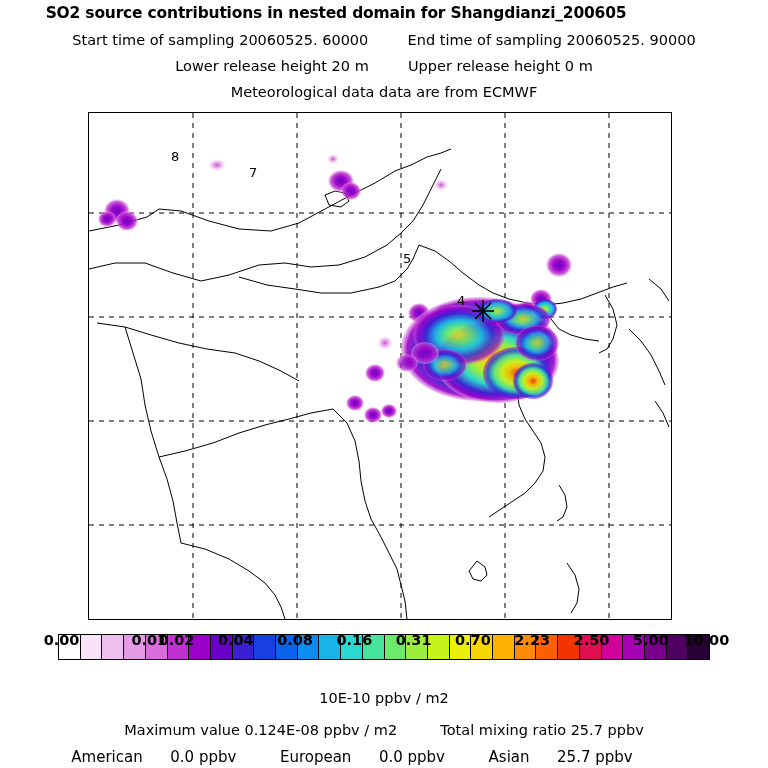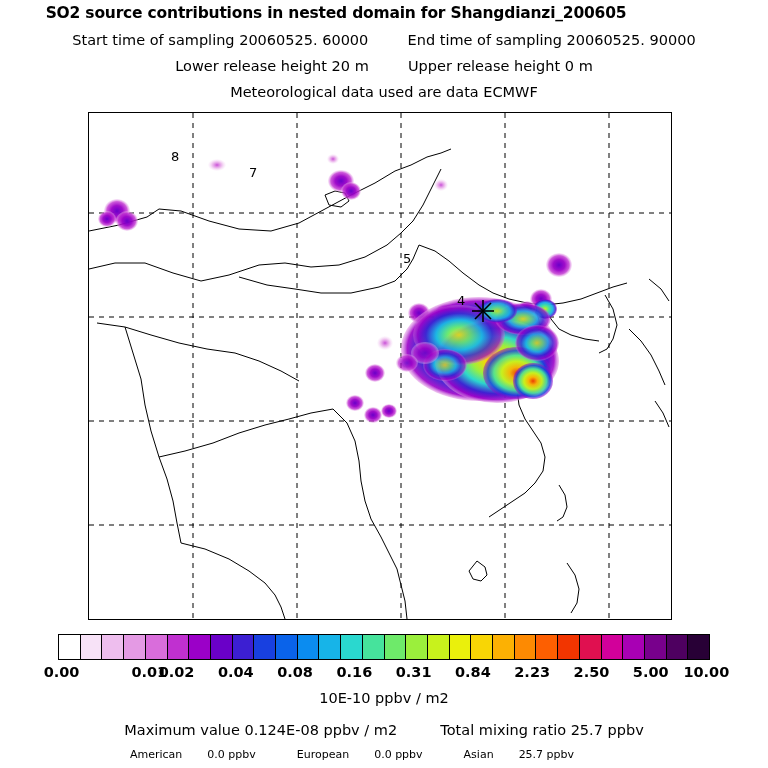--- a/index.html
+++ b/index.html
@@ -73,21 +73,21 @@
     flex: 1 1 0;
     height: 100%;
     border-right: 1px solid #000;
     box-sizing: border-box;
   }
   #cbar .cell:last-child { border-right: none; }
 
   #cbar-labels {
     position: absolute;
     left: 0;
-    top: 664px;
+    top: 632px;
     width: 697px;
     height: 18px;
   }
   #cbar-labels span {
     position: absolute;
     font-size: 14.5px;
     font-weight: bold;
     transform: translateX(-50%);
     white-space: nowrap;
   }
@@ -108,21 +108,21 @@
     width: 768px;
     text-align: center;
     font-size: 14.5px;
   }
   .footer2 {
     position: absolute;
     top: 748px;
     left: 0;
     width: 704px;
     text-align: center;
-    font-size: 11px;
+    font-size: 15px;
   }
   .f-gap-sm { display: inline-block; width: 18px; }
   .f-gap-lg { display: inline-block; width: 34px; }
 </style>
 </head>
 <body>
 
 <div class="title">SO2 source contributions in nested domain for Shangdianzi_200605</div>
 
 <div class="subline subline1">
@@ -130,21 +130,21 @@
   <span class="sub-gap"></span>
   <span class="sub-a">End time of sampling 20060525. 90000</span>
 </div>
 
 <div class="subline subline2">
   <span class="sub-a">Lower release height   20 m</span>
   <span class="sub-gap"></span>
   <span class="sub-a">Upper release height    0 m</span>
 </div>
 
-<div class="subline subline3">Meteorological data used are data ECMWF</div>
+<div class="subline subline3">Meteorological data data are from ECMWF</div>
 
 <div id="plot">
   <svg width="582" height="506" viewBox="0 0 582 506">
     <defs>
 
       <radialGradient id="gMain" cx="50%" cy="50%" r="50%">
         <stop offset="0%" stop-color="#fd5f01" stop-opacity="1"></stop>
         <stop offset="18%" stop-color="#f8d605" stop-opacity="1"></stop>
         <stop offset="38%" stop-color="#9bef3c" stop-opacity="1"></stop>
         <stop offset="58%" stop-color="#2ad8cf" stop-opacity="1"></stop>
@@ -319,21 +319,21 @@
     <div class="cell" style="background: rgb(40, 0, 54);"></div>
   </div>
 <div id="cbar-labels">
     <span style="left: 58px; transform: translateX(-40%);">0.00</span>
     <span style="left: 117.273px; margin-left: 32px;">0.01</span>
     <span style="left: 176.545px;">0.02</span>
     <span style="left: 235.818px; text-align: center;">0.04</span>
     <span style="left: 295.091px;">0.08</span>
     <span style="left: 354.364px;">0.16</span>
     <span style="left: 413.636px;">0.31</span>
-    <span style="left: 472.909px;">0.84</span>
+    <span style="left: 472.909px;">0.70</span>
     <span style="left: 532.182px;">2.23</span>
     <span style="left: 591.455px;">2.50</span>
     <span style="left: 650.727px; text-align: right;">5.00</span>
     <span style="left: 710px; transform: translateX(-58%);">10.00</span>
   </div>
 <div class="cbar-unit">10E-10 ppbv / m2</div>
 
 <div class="footer1">
   <span>Maximum value  0.124E-08 ppbv / m2</span>
   <span class="f-gap-lg"></span>

